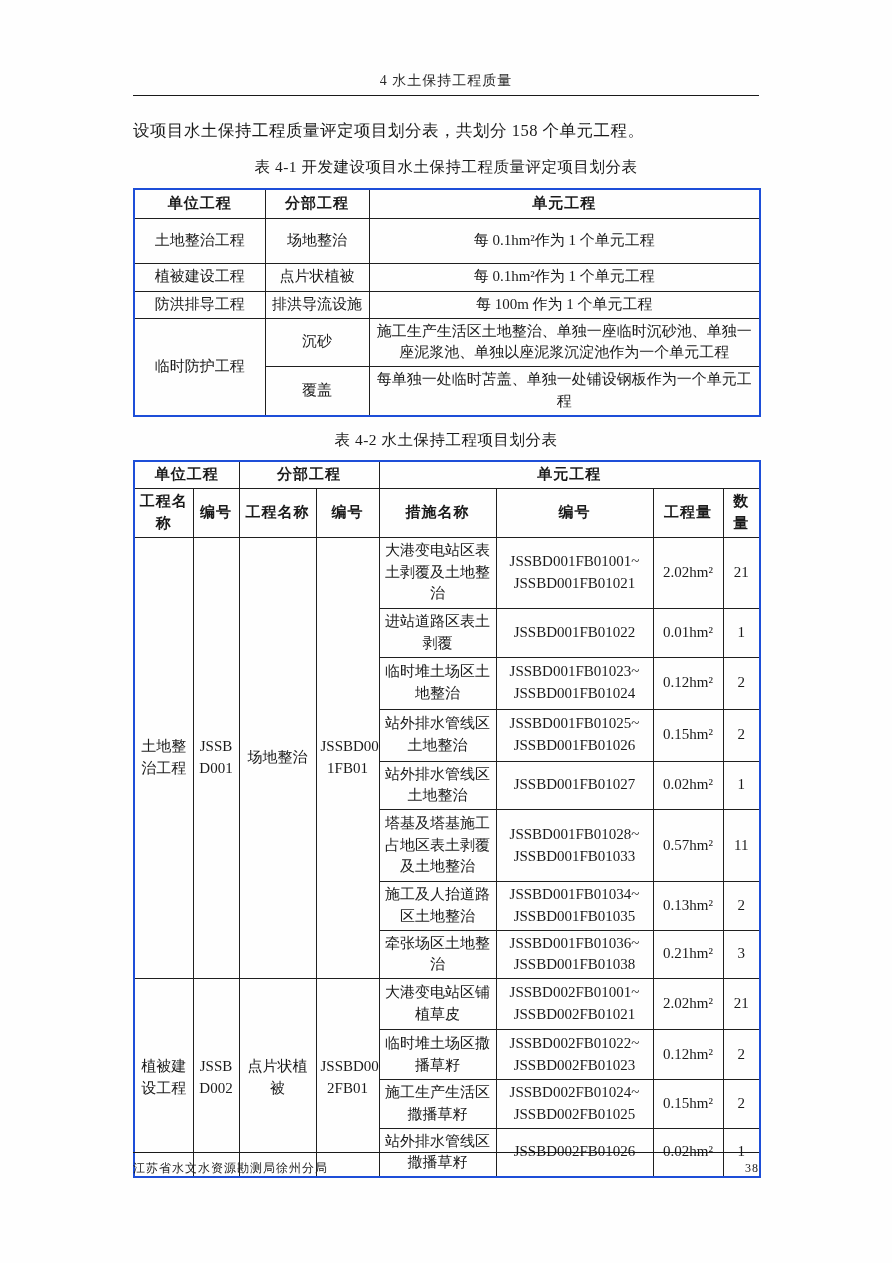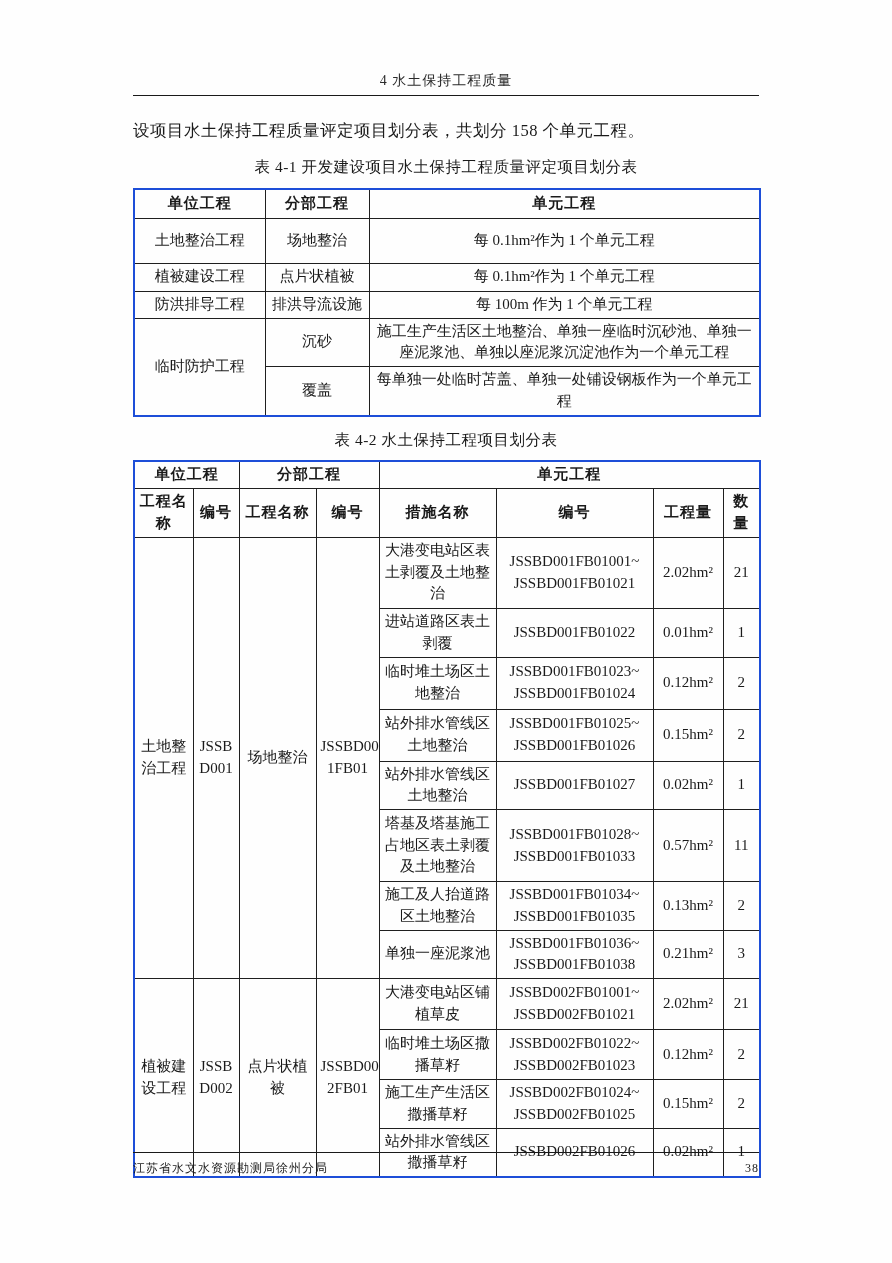--- a/index.html
+++ b/index.html
@@ -223,21 +223,21 @@
         <td>11</td>
       </tr>
       <tr style="height:46px">
         <td>施工及人抬道路区土地整治</td>
         <td class="pre code-cell">JSSBD001FB01034~
 JSSBD001FB01035</td>
         <td class="qty-cell">0.13hm²</td>
         <td>2</td>
       </tr>
       <tr style="height:46px">
-        <td>单独一座泥浆池</td>
+        <td>牵张场区土地整治</td>
         <td class="pre code-cell">JSSBD001FB01036~
 JSSBD001FB01038</td>
         <td class="qty-cell">0.21hm²</td>
         <td>3</td>
       </tr>
 
       <tr style="height:51px">
         <td rowspan="4">植被建设工程</td>
         <td rowspan="4" class="pre">JSSB
 D002</td>

